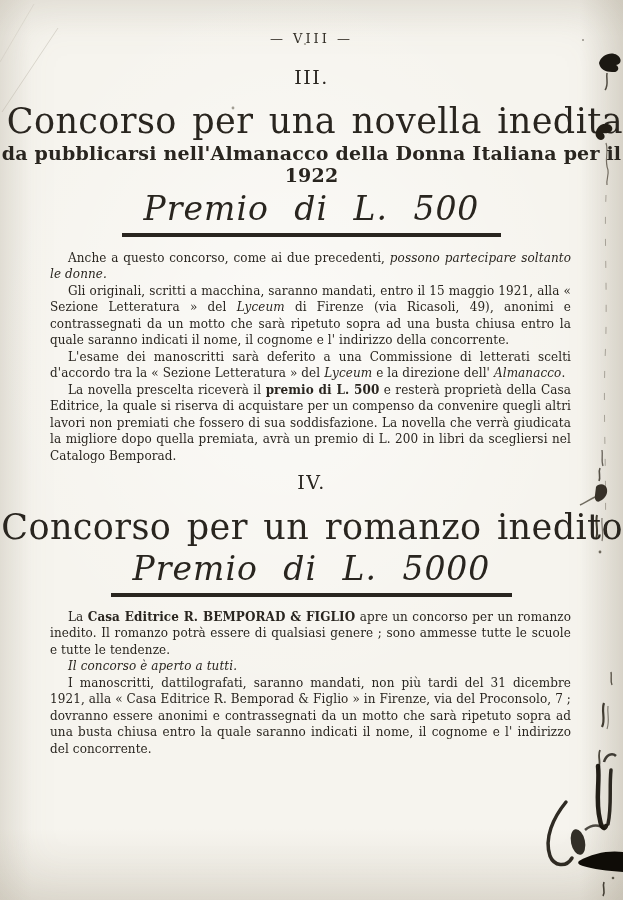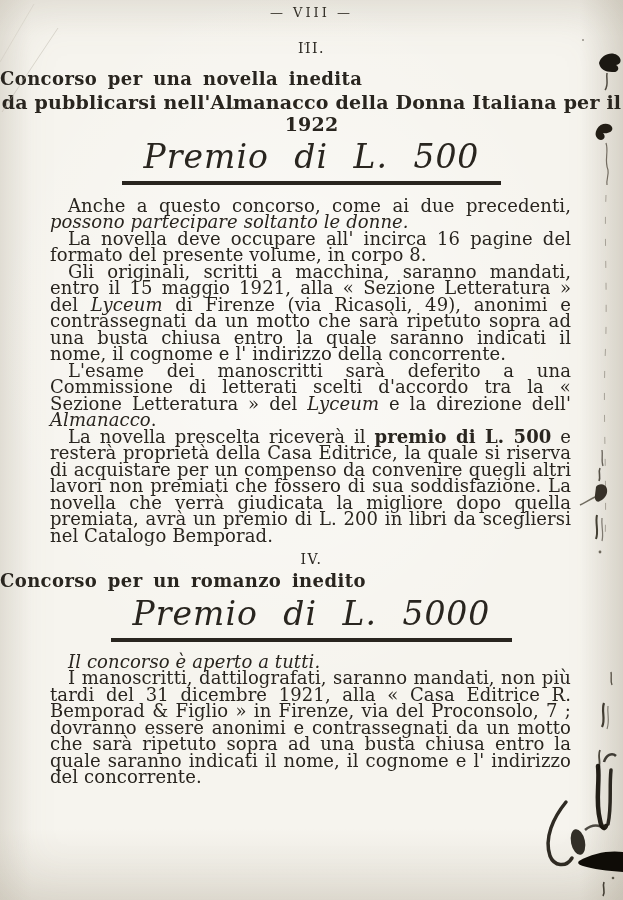--- a/index.html
+++ b/index.html
@@ -11,43 +11,43 @@
     font-family:"DejaVu Serif","Liberation Serif",serif;
     color:var(--ink,#29251f);
     background:
       radial-gradient(ellipse 420px 520px at 46% 38%, rgba(255,255,255,0.55), rgba(255,255,255,0) 70%),
       linear-gradient(90deg, rgba(178,170,152,0.16) 0%, rgba(0,0,0,0) 5%, rgba(0,0,0,0) 93%, rgba(150,140,118,0.22) 100%),
       linear-gradient(180deg, rgba(200,194,178,0.14) 0%, rgba(0,0,0,0) 4%, rgba(0,0,0,0) 92%, rgba(168,158,136,0.20) 100%),
       var(--paper,#f6f4ee);
     box-shadow: inset 0 0 55px rgba(120,110,90,0.18);
   }
   .folio{
-    padding-top:5px;
+    padding-top:31px;
     text-align:center;
     font-size:13px;
     letter-spacing:3px;
     color:#332f27;
   }
   .secnum{
     text-align:center;
-    font-size:14px;
+    font-size:19px;
     letter-spacing:1.5px;
   }
   .secnum.first{margin-top:20px;}
   .secnum.second{margin-top:7px;text-align:center;}
   .title{
     margin:13px 0 0;
-    text-align:left;
-    font-weight:bold;
-    font-size:18px;
+    text-align:right;
+    font-weight:normal;
+    font-size:35px;
     letter-spacing:0.4px;
     word-spacing:4px;
     line-height:1.15;
   }
-  .title.second{margin-top:4px;}
+  .title.second{margin-top:14px;}
   .subtitle{
     margin:2px 0 0;
     text-align:center;
     font-weight:bold;
     font-size:19px;
     letter-spacing:0.2px;
     line-height:1.15;
   }
   .prizewrap{text-align:center;margin-top:2px;}
   .prize{
@@ -56,21 +56,21 @@
     font-size:33px;
     word-spacing:14px;
     letter-spacing:1px;
     padding:0 22px 4px;
     border-bottom:4px solid var(--ink,#29251f);
     line-height:1.2;
   }
   .body{
     margin:13px 52px 0 50px;
     text-align:justify;
-    font-size:18px;
+    font-size:12px;
     line-height:16.5px;
     letter-spacing:0.1px;
   }
   .body.second{margin-top:12px;}
   .body p{margin:0;text-indent:18px;}
   .seg-i{font-style:italic;}
   .seg-b{font-weight:bold;}
   .stains{
     position:absolute;left:0;top:0;width:623px;height:900px;
     pointer-events:none;
@@ -84,32 +84,32 @@
   <div class="folio">— VIII —</div>
 
   <div class="secnum first">III.</div>
   <h1 class="title">Concorso per una novella inedita</h1>
   <h2 class="subtitle">da pubblicarsi nell'Almanacco della Donna Italiana per il 1922</h2>
   <div class="prizewrap">
     <span class="prize">Premio di L. 500</span>
   </div>
   <div class="body">
     <p><span>Anche a questo concorso, come ai due precedenti, </span><span class="seg-i">possono partecipare soltanto le donne.</span></p>
-    <p><span>La novella deve occupare all' incirca 16 pagine del formato del presente volume, in corpo 8.</span></p>
     <p><span>Gli originali, scritti a macchina, saranno mandati, entro il 15 maggio 1921, alla « Sezione Letteratura » del </span><span class="seg-i">Lyceum</span><span> di Firenze (via Ricasoli, 49), anonimi e contrassegnati da un motto che sarà ripetuto sopra ad una busta chiusa entro la quale saranno indicati il nome, il cognome e l' indirizzo della concorrente.</span></p>
     <p><span>L'esame dei manoscritti sarà deferito a una Commissione di letterati scelti d'accordo tra la « Sezione Letteratura » del </span><span class="seg-i">Lyceum</span><span> e la direzione dell' </span><span class="seg-i">Almanacco</span><span>.</span></p>
     <p><span>La novella prescelta riceverà il </span><span class="seg-b">premio di L. 500</span><span> e resterà proprietà della Casa Editrice, la quale si riserva di acquistare per un compenso da convenire quegli altri lavori non premiati che fossero di sua soddisfazione. La novella che verrà giudicata la migliore dopo quella premiata, avrà un premio di L. 200 in libri da scegliersi nel Catalogo Bemporad.</span></p>
   </div>
 
   <div class="secnum second">IV.</div>
   <h1 class="title second">Concorso per un romanzo inedito</h1>
   <div class="prizewrap">
     <span class="prize">Premio di L. 5000</span>
   </div>
   <div class="body second">
+    <p><span>La </span><span class="seg-b">Casa Editrice R. BEMPORAD &amp; FIGLIO</span><span> apre un concorso per un romanzo inedito. Il romanzo potrà essere di qualsiasi genere ; sono ammesse tutte le scuole e tutte le tendenze.</span></p>
     <p><span class="seg-i">Il concorso è aperto a tutti.</span></p>
     <p><span>I manoscritti, dattilografati, saranno mandati, non più tardi del 31 dicembre 1921, alla « Casa Editrice R. Bemporad &amp; Figlio » in Firenze, via del Proconsolo, 7 ; dovranno essere anonimi e contrassegnati da un motto che sarà ripetuto sopra ad una busta chiusa entro la quale saranno indicati il nome, il cognome e l' indirizzo del concorrente.</span></p>
   </div>
 
   <svg class="stains" width="623" height="900" viewBox="0 0 623 900" aria-hidden="true">
 
     <path d="M2,112 L58,28" stroke="#b9b2a4" stroke-width="1" opacity="0.45" fill="none"></path>
     <path d="M0,62 L34,4" stroke="#c4beb1" stroke-width="1" opacity="0.35" fill="none"></path>
 
     <circle cx="233" cy="108" r="1.4" fill="#4a4336" opacity="0.5"></circle>

